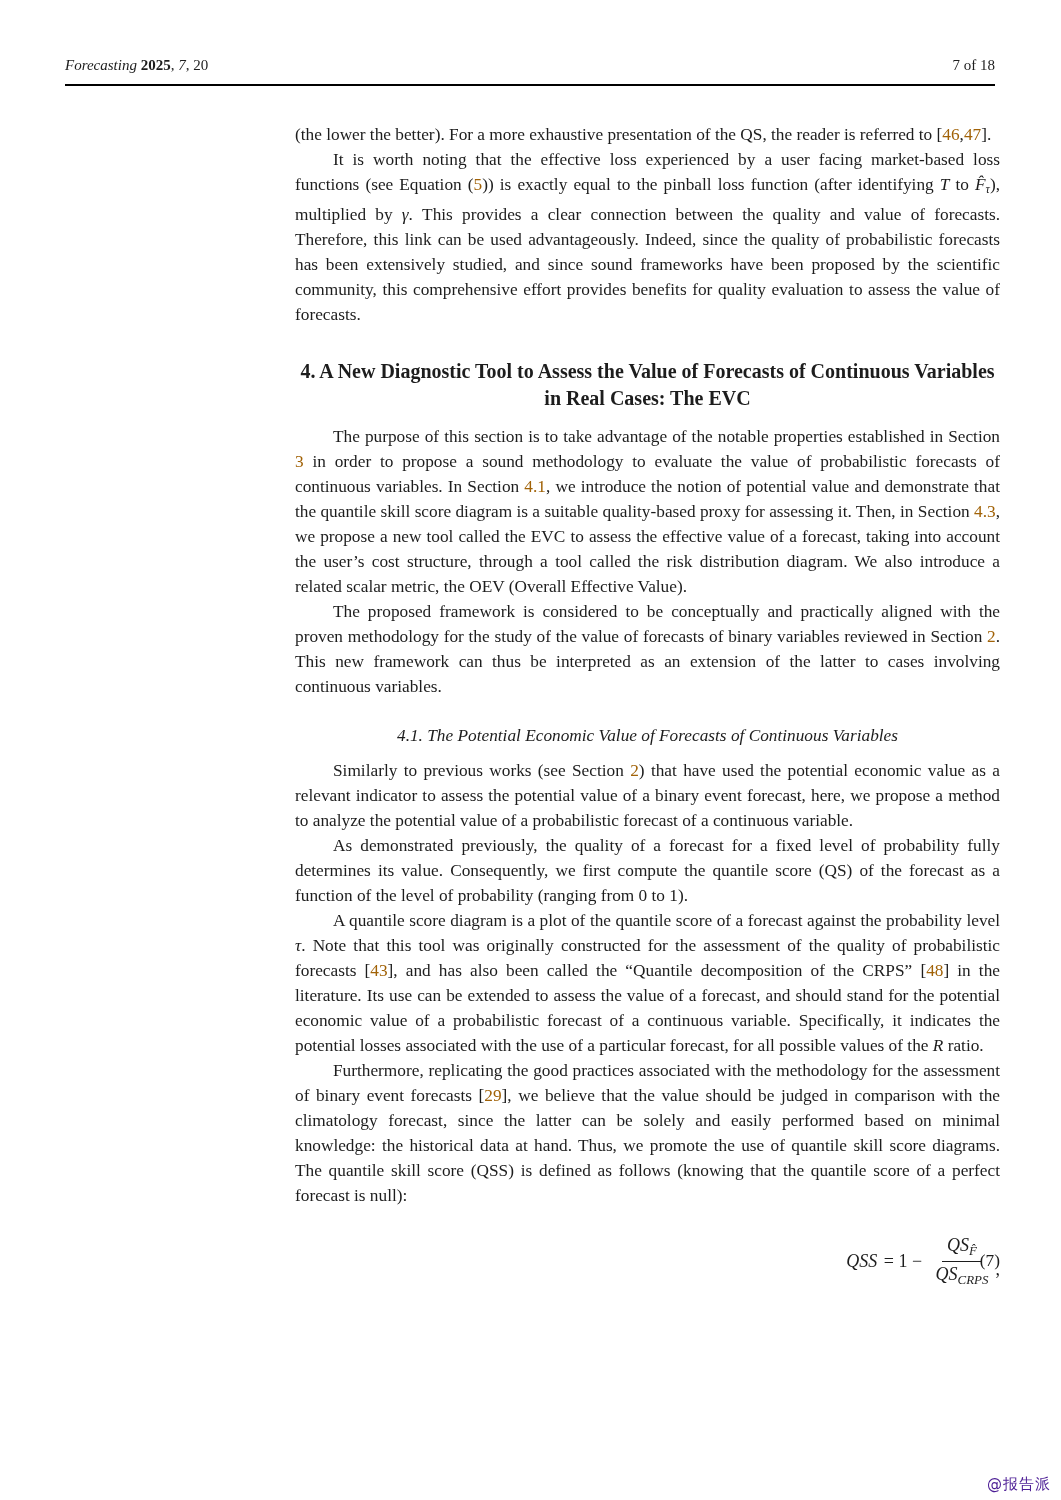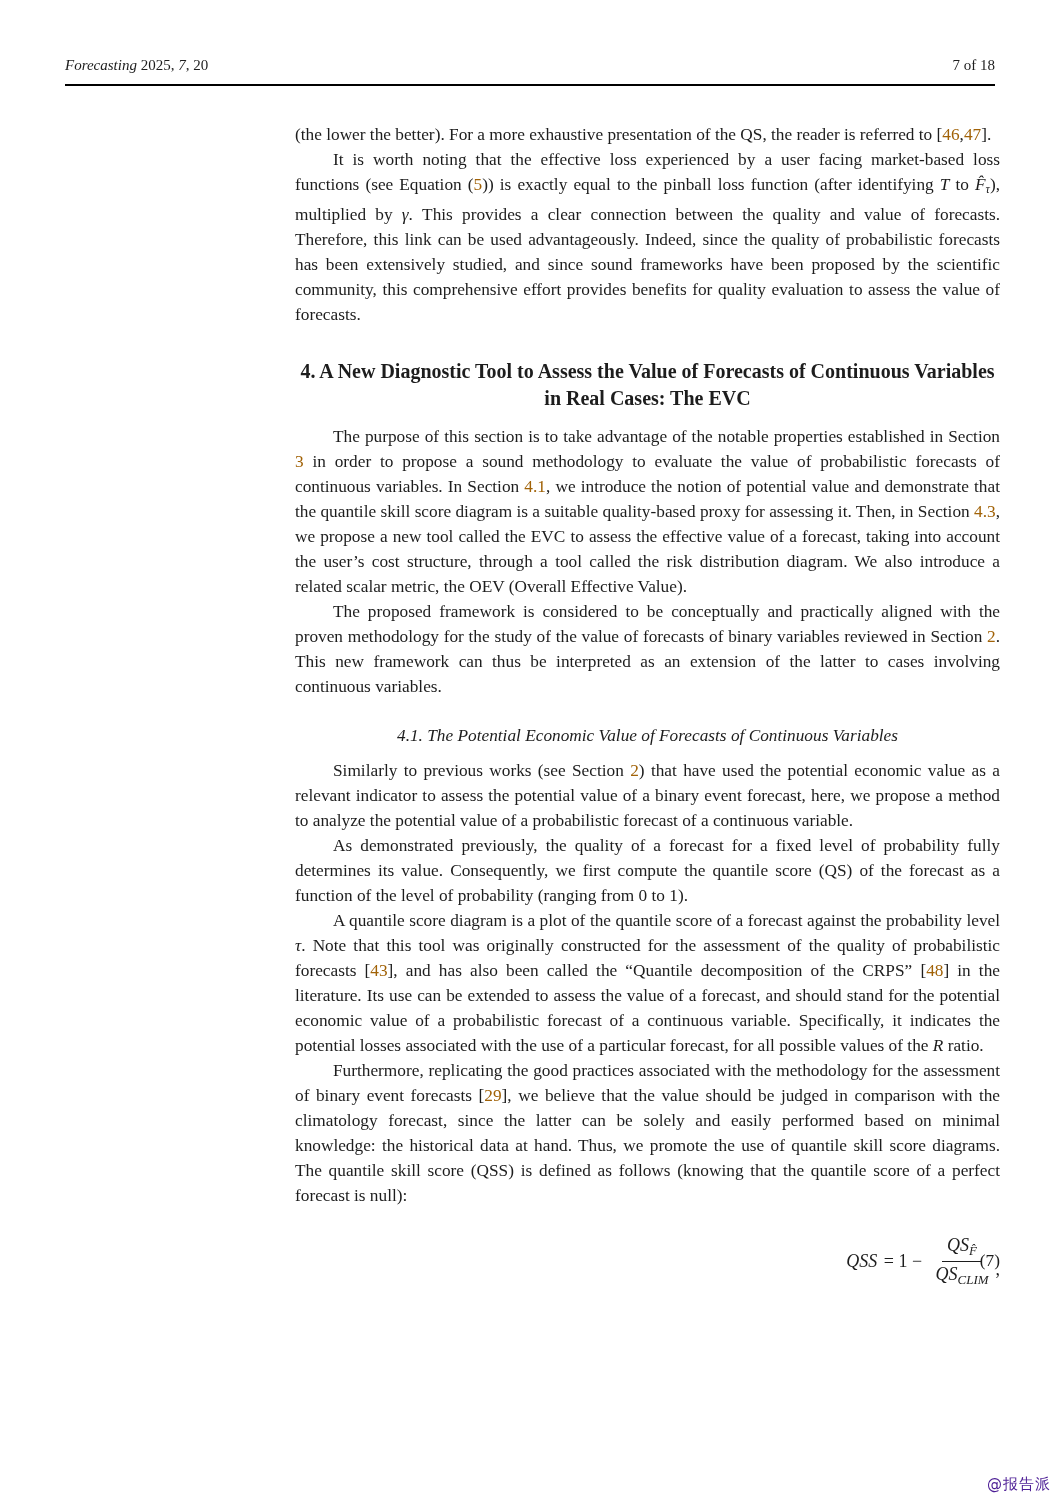--- a/index.html
+++ b/index.html
@@ -37,21 +37,21 @@
     margin:31px 0 13px 0; text-align:center;
   }
   h3.subsection-heading {
     font-size:17.3px; line-height:25px; font-weight:normal; font-style:italic;
     margin:24px 0 10px 0;
     text-align:center;
   }
   
   .run-t { }
   .run-i { font-style:italic; }
-  .run-b { font-weight:normal; }
+  .run-b { font-weight:bold; }
   .run-a { color:#a16207; }
   .run-sub { font-style:italic; font-size:0.7em; vertical-align:-0.25em; }
   
   .eq-row {
     position:relative; margin-top:26px; width:100%;
     display:flex; justify-content:flex-end; align-items:center;
     font-size:18px;
   }
   .eq-body { display:flex; align-items:center; }
   .eq-var { font-style:italic; }
@@ -105,21 +105,21 @@
     <p><span class="run-t">A quantile score diagram is a plot of the quantile score of a forecast against the probability level </span><span class="run-i">τ</span><span class="run-t">. Note that this tool was originally constructed for the assessment of the quality of probabilistic forecasts [</span><span class="run-a">43</span><span class="run-t">], and has also been called the “Quantile decomposition of the CRPS” [</span><span class="run-a">48</span><span class="run-t">] in the literature. Its use can be extended to assess the value of a forecast, and should stand for the potential economic value of a probabilistic forecast of a continuous variable. Specifically, it indicates the potential losses associated with the use of a particular forecast, for all possible values of the </span><span class="run-i">R</span><span class="run-t"> ratio.</span></p>
 
     <p><span class="run-t">Furthermore, replicating the good practices associated with the methodology for the assessment of binary event forecasts [</span><span class="run-a">29</span><span class="run-t">], we believe that the value should be judged in comparison with the climatology forecast, since the latter can be solely and easily performed based on minimal knowledge: the historical data at hand. Thus, we promote the use of quantile skill score diagrams. The quantile skill score (QSS) is defined as follows (knowing that the quantile score of a perfect forecast is null):</span></p>
 
     <div class="eq-row">
       <div class="eq-body">
         <span class="eq-var">QSS</span>
         <span class="eq-op"> = 1 − </span>
         <span class="frac">
           <span class="num"><span class="eq-var">QS</span><span class="msub">F̂</span></span>
-          <span class="den"><span class="eq-var">QS</span><span class="msub">CLIM</span></span>
+          <span class="den"><span class="eq-var">QS</span><span class="msub">CRPS</span></span>
         </span>
         <span class="eq-trail">,</span>
       </div>
       <span class="eq-number">(7)</span>
     </div>
 
   </div>
 
   <div class="watermark">@报告派</div>
 

